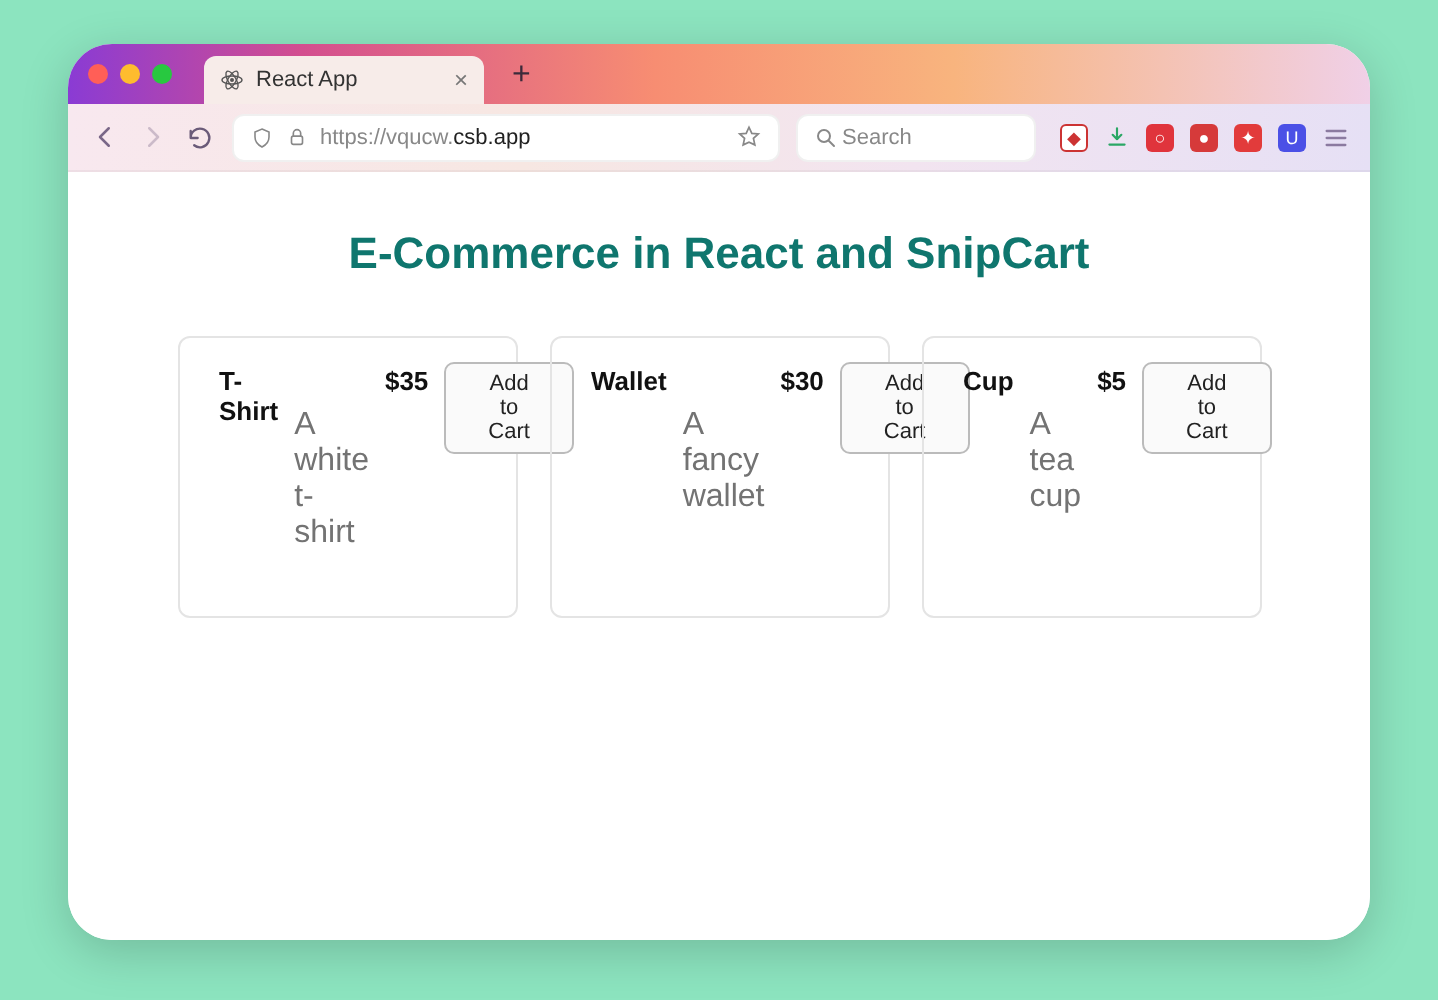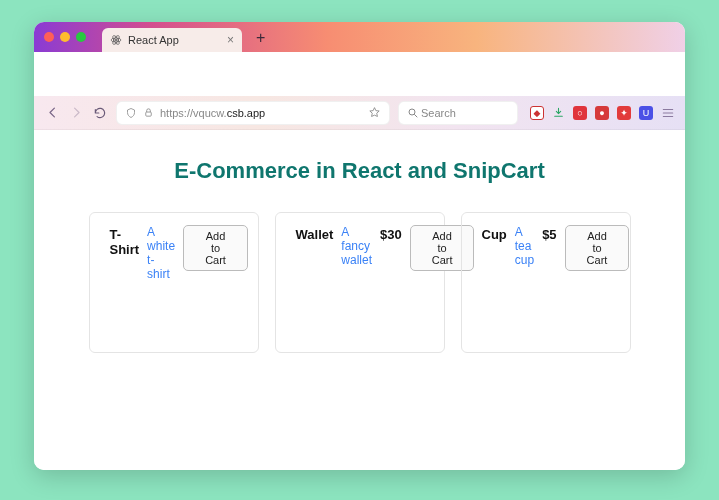--- a/index.html
+++ b/index.html
@@ -7,21 +7,21 @@
     background: #8ce4bf;
     font-family: -apple-system, BlinkMacSystemFont, "Segoe UI", Helvetica, Arial, sans-serif;
     width: 719px;
     height: 500px;
     overflow: hidden;
     padding: 22px 34px 30px 34px;
   }
   .browser {
     width: 100%;
     height: 100%;
-    border-radius: 10px;
+    border-radius: 22px;
     overflow: hidden;
     box-shadow: 0 6px 24px rgba(0,0,0,.18);
     display: flex;
     flex-direction: column;
     background: #fff;
   }
   
   .titlebar {
     height: 30px;
     background: linear-gradient(90deg,#8a3bd4 0%, #d34e8f 18%, #f78d72 45%, #f8b47e 68%, #f0d0e7 100%);
@@ -51,21 +51,20 @@
   .newtab { color:#3b2a3a; font-size:16px; font-weight:300; margin-left:6px; margin-top:2px;}
   
   .urlbar {
     height:34px;
     background: linear-gradient(90deg,#f8e8ef 0%, #f7e7e2 35%, #f2e4f0 65%, #e6e0f5 100%);
     display:flex;
     align-items:center;
     padding:0 10px;
     gap:8px;
     border-bottom:1px solid rgba(0,0,0,.04);
-    margin-top:44px;
   }
   .nav-icn{ width:16px;height:16px;display:inline-flex;align-items:center;justify-content:center;color:#6a5a78;}
   .nav-icn.dim{opacity:.35;}
   .addr {
     flex:1;
     height:24px;
     background:#fff;
     border-radius:6px;
     display:flex;
     align-items:center;
@@ -125,21 +124,21 @@
     gap:8px;
   }
   .thumb{
     width:100%;
     height:115px;
     border-radius:2px;
     position:relative;
     overflow:hidden;
   }
   .prod-name{ font-size:13px; font-weight:700; color:#111; margin-top:2px;}
-  .prod-desc{ font-size:12px; color:#3b82f6; }
+  .prod-desc{ font-size:16px; color:#737373;margin-top:23px; }
   .prod-price{ font-size:13px; font-weight:700; color:#111; margin-top:2px;}
   .add-btn{
     align-self:flex-start;
     font-size:11px;
     padding:4px 21px;
     border:1px solid #bbb;
     border-radius:5px;
     background:#fafafa;
     color:#222;
     cursor:pointer;
@@ -302,20 +301,21 @@
 
   <div class="viewport">
     <h1 class="page-title">E-Commerce in React and SnipCart</h1>
 
     <div class="grid">
 
       <div class="card">
         <div class="thumb img-tshirt"></div>
         <div class="prod-name">T-Shirt</div>
         <div class="prod-desc">A white t-shirt</div>
+        <div class="prod-price">$35</div>
         <button class="add-btn">Add to Cart</button>
       </div>
 
       <div class="card">
         <div class="thumb img-wallet"></div>
         <div class="prod-name">Wallet</div>
         <div class="prod-desc">A fancy wallet</div>
         <div class="prod-price">$30</div>
         <button class="add-btn">Add to Cart</button>
       </div>

